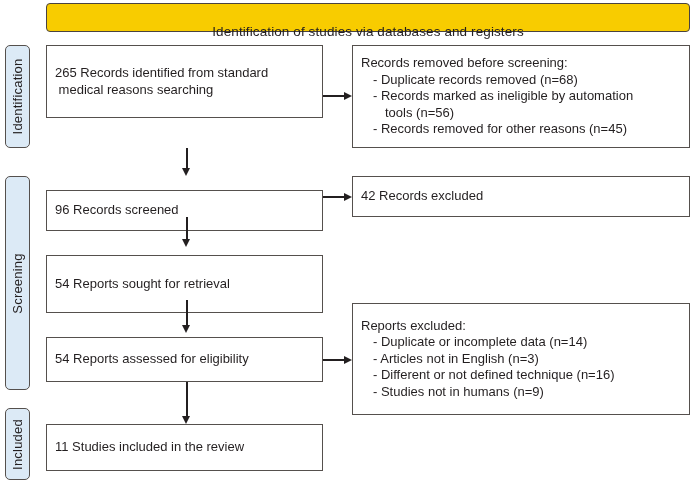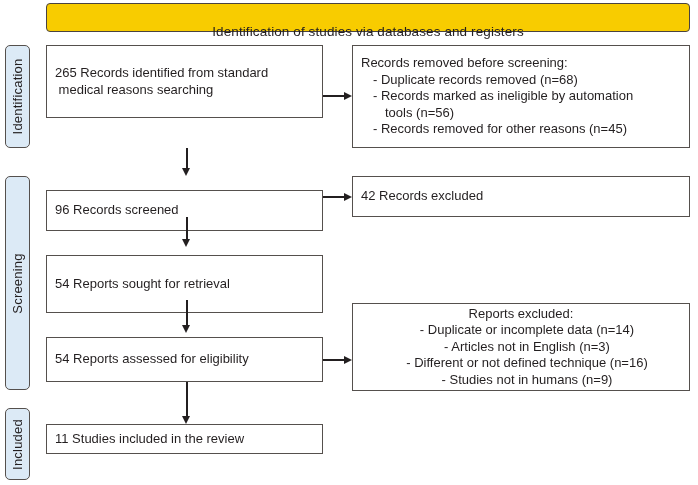--- a/index.html
+++ b/index.html
@@ -184,35 +184,35 @@
 
   <div class="conn conn-v" style="left:186px; top:300px; height:25px;"></div>
   <div class="arrowhead arrow-down" style="left:182px; top:325px;"></div>
 
   <div class="node" style="left:46px; top:337px; width:277px; height:45px;">
     <div class="node-inner">
       <div class="node-line">54 Reports assessed for eligibility</div>
     </div>
   </div>
 
-  <div class="node" style="left:352px; top:303px; width:338px; height:88px;text-align:center;">
+  <div class="node" style="left:352px; top:303px; width:338px; height:112px;">
     <div class="node-inner">
       <div class="node-line">Reports excluded:</div>
       <div class="node-line indent1">- Duplicate or incomplete data (n=14)</div>
       <div class="node-line indent1">- Articles not in English (n=3)</div>
       <div class="node-line indent1">- Different or not defined technique (n=16)</div>
       <div class="node-line indent1">- Studies not in humans (n=9)</div>
     </div>
   </div>
 
   <div class="conn conn-h" style="left:323px; top:359px; width:22px;"></div>
   <div class="arrowhead arrow-right" style="left:344px; top:355.5px;"></div>
 
   <div class="conn conn-v" style="left:186px; top:382px; height:34px;"></div>
   <div class="arrowhead arrow-down" style="left:182px; top:416px;"></div>
 
-  <div class="node" style="left:46px; top:424px; width:277px; height:30px;">
+  <div class="node" style="left:46px; top:424px; width:277px; height:47px;">
     <div class="node-inner">
       <div class="node-line">11 Studies included in the review</div>
     </div>
   </div>
 
 </div>
 
 </body></html>

